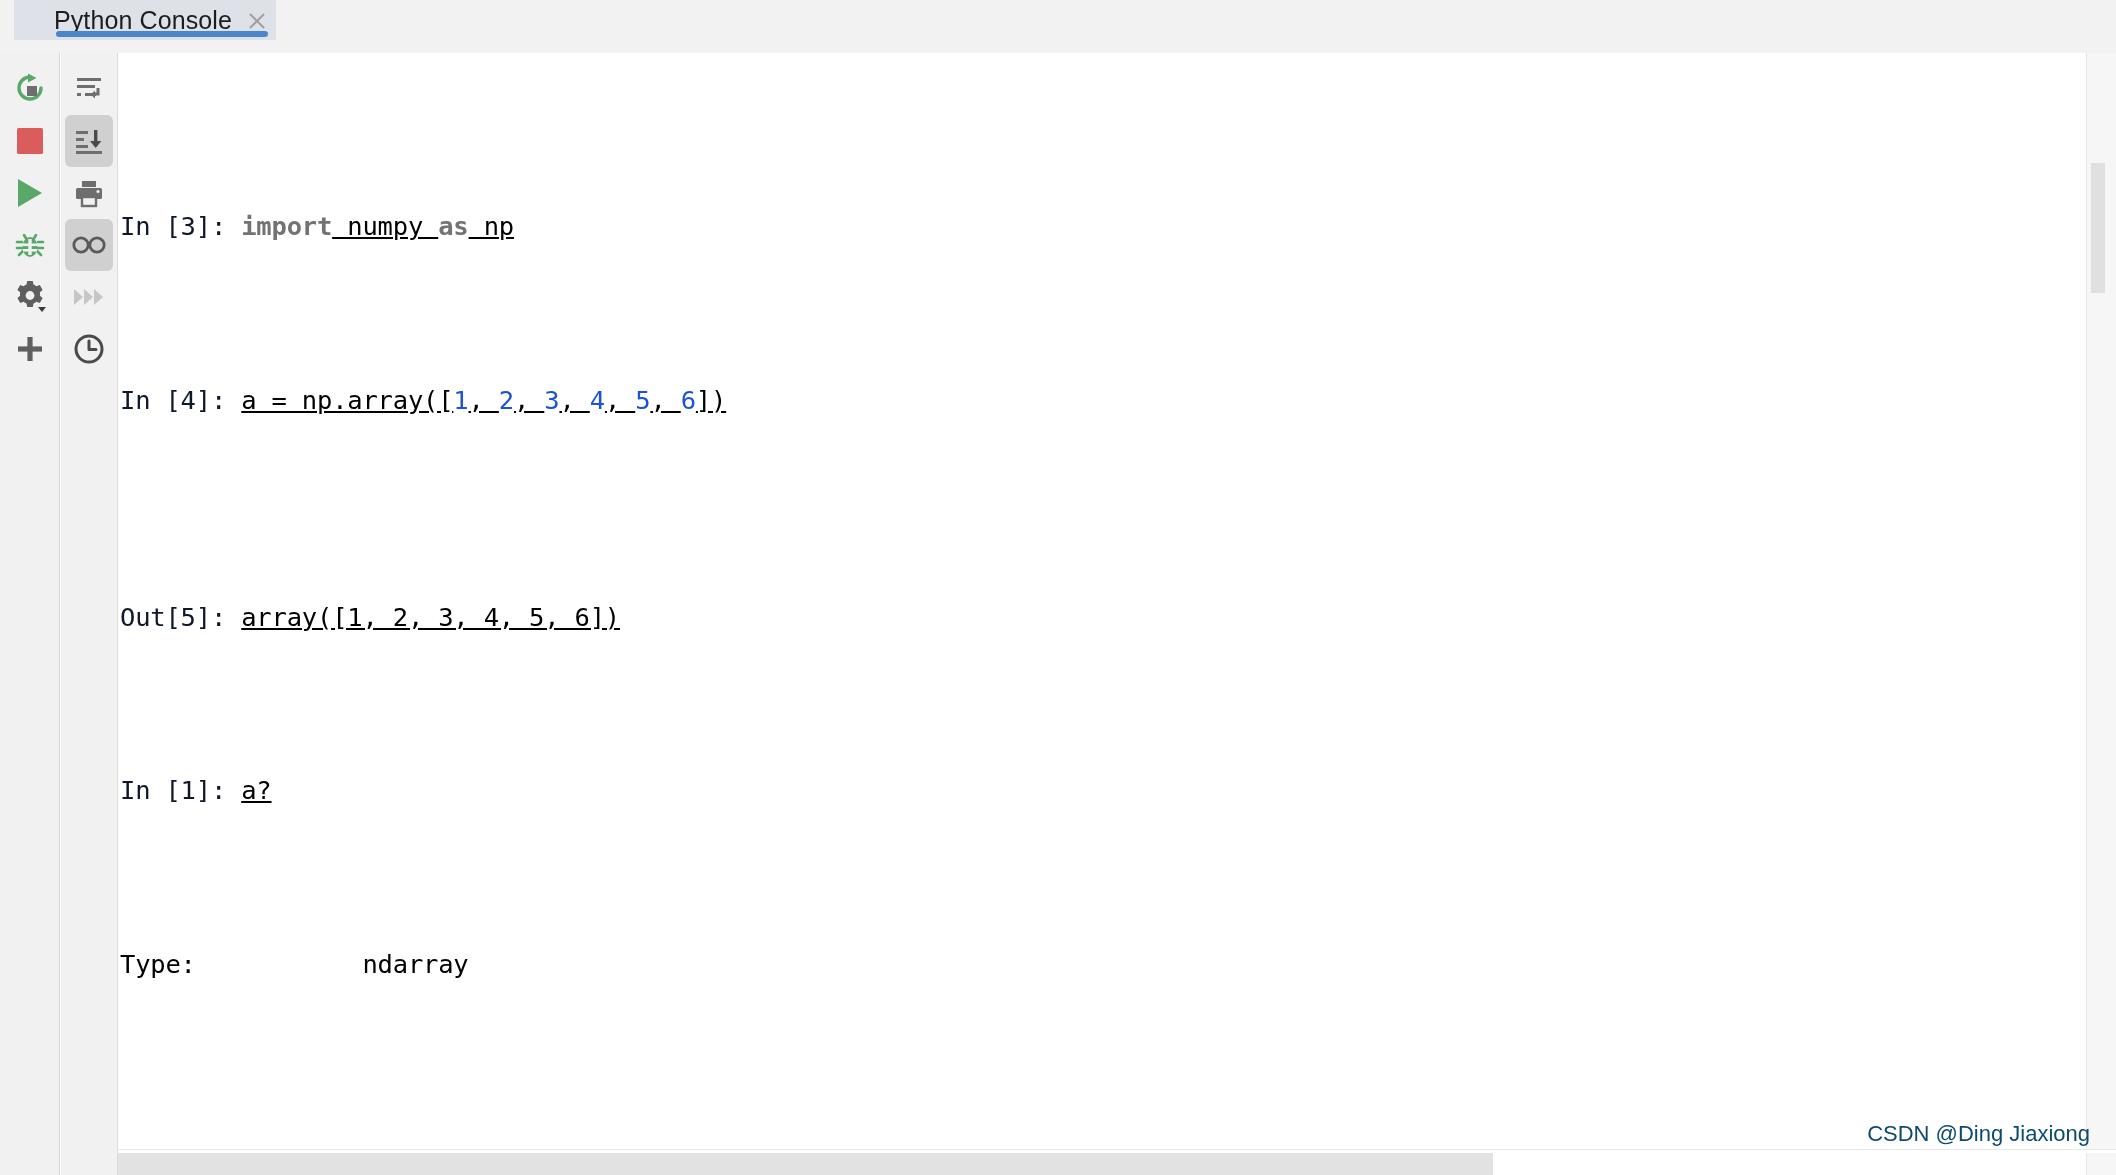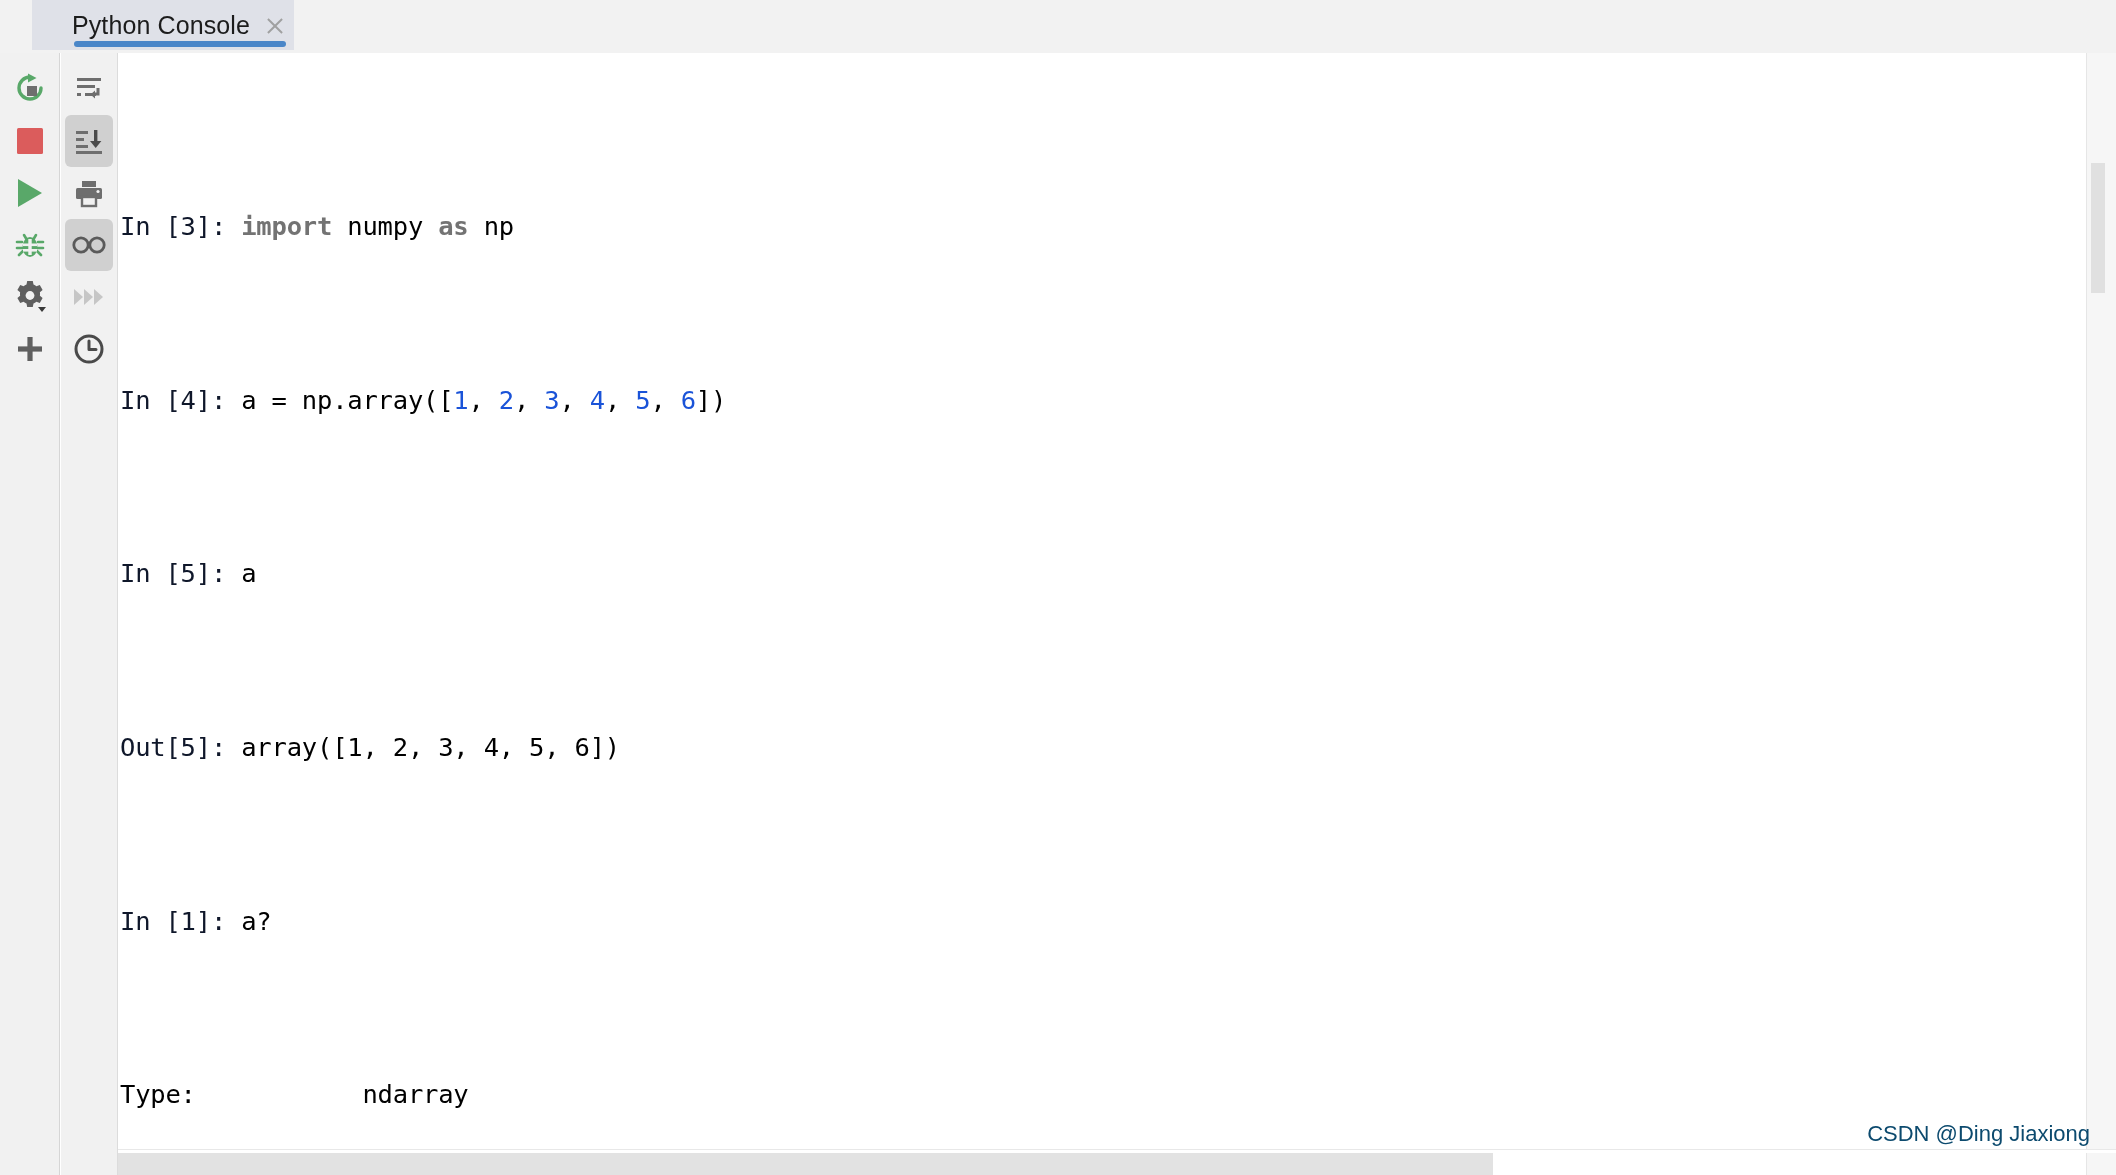--- a/index.html
+++ b/index.html
@@ -11,22 +11,22 @@
     overflow: hidden;
   }
 
   
   #tabbar {
     position: absolute; left: 0; top: 0;
     width: 2116px; height: 53px;
     background: #f2f2f2;
   }
   #tab-python-console {
-    position: absolute; left: 32px; top: 0;
-    height: 50px; width: 262px;
+    position: absolute; left: 14px; top: 0;
+    height: 40px; width: 262px;
     background: #dfe1e8;
     display: flex; align-items: center;
   }
   #tab-python-console .tab-underline {
     position: absolute; left: 42px; right: 8px; bottom: 3px;
     height: 6px; border-radius: 3px;
     background: #4a86c8;
   }
   .tab-label {
     font-size: 25px; color: #1c1c1c;
@@ -82,21 +82,21 @@
     font-size: 25.5px;
     line-height: 43.4px;
     white-space: pre;
     color: #000000;
     letter-spacing: -0.2px;
   }
   .ln { display: block; height: 43.4px; }
   .g  { color: #0f172a; }   
   .kw { color: #737373; font-weight: bold; } 
   .num{ color: #1a53d8; }   
-  .bk { color: #000000; }
+  .bk { color: #000000; text-decoration: underline; }
 
   
   #vscroll-track {
     position: absolute; right: 0; top: 53px;
     width: 30px; height: 1122px;
     background: #f6f6f6;
     border-left: 1px solid #e6e6e6;
   }
   #vscroll-thumb {
     position: absolute; left: 4px; top: 110px;
@@ -286,21 +286,20 @@
   </div>
 </div>
 
 <div id="console">
   <div id="console-text">
 
     <span class="ln"><span class="g">In [3]: </span><span class="kw">import</span><span class="bk"> numpy </span><span class="kw">as</span><span class="bk"> np</span></span>
 
     <span class="ln"><span class="g">In [4]: </span><span class="bk">a = np.array([</span><span class="num">1</span><span class="bk">, </span><span class="num">2</span><span class="bk">, </span><span class="num">3</span><span class="bk">, </span><span class="num">4</span><span class="bk">, </span><span class="num">5</span><span class="bk">, </span><span class="num">6</span><span class="bk">])</span></span>
 
-    <span class="ln"><span class="g">In [5]: </span><span class="bk">a</span></span>
 
     <span class="ln"><span class="g">Out[5]: </span><span class="bk">array([1, 2, 3, 4, 5, 6])</span></span>
 
     <span class="ln"><span class="g">In [1]: </span><span class="bk">a?</span></span>
 
     <span class="ln">Type:           ndarray</span>
     
     
     
     

